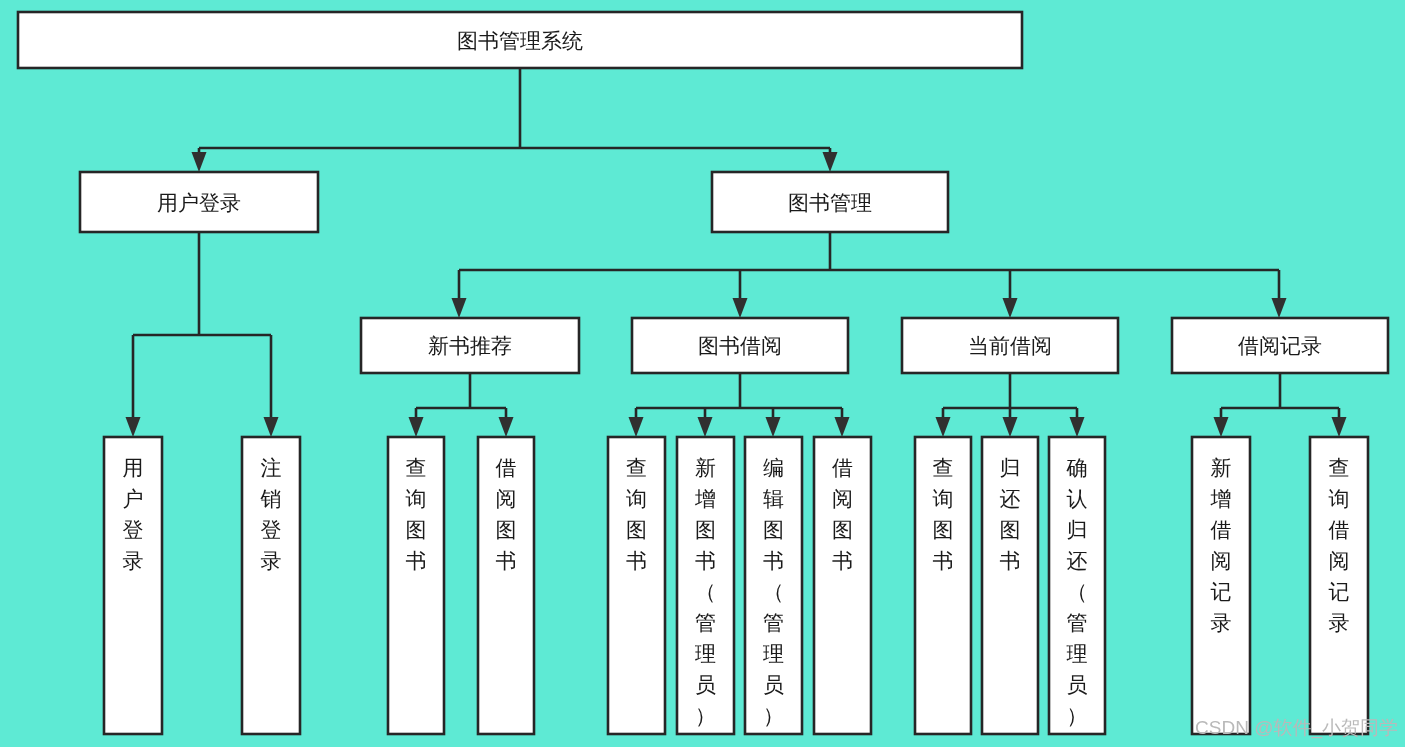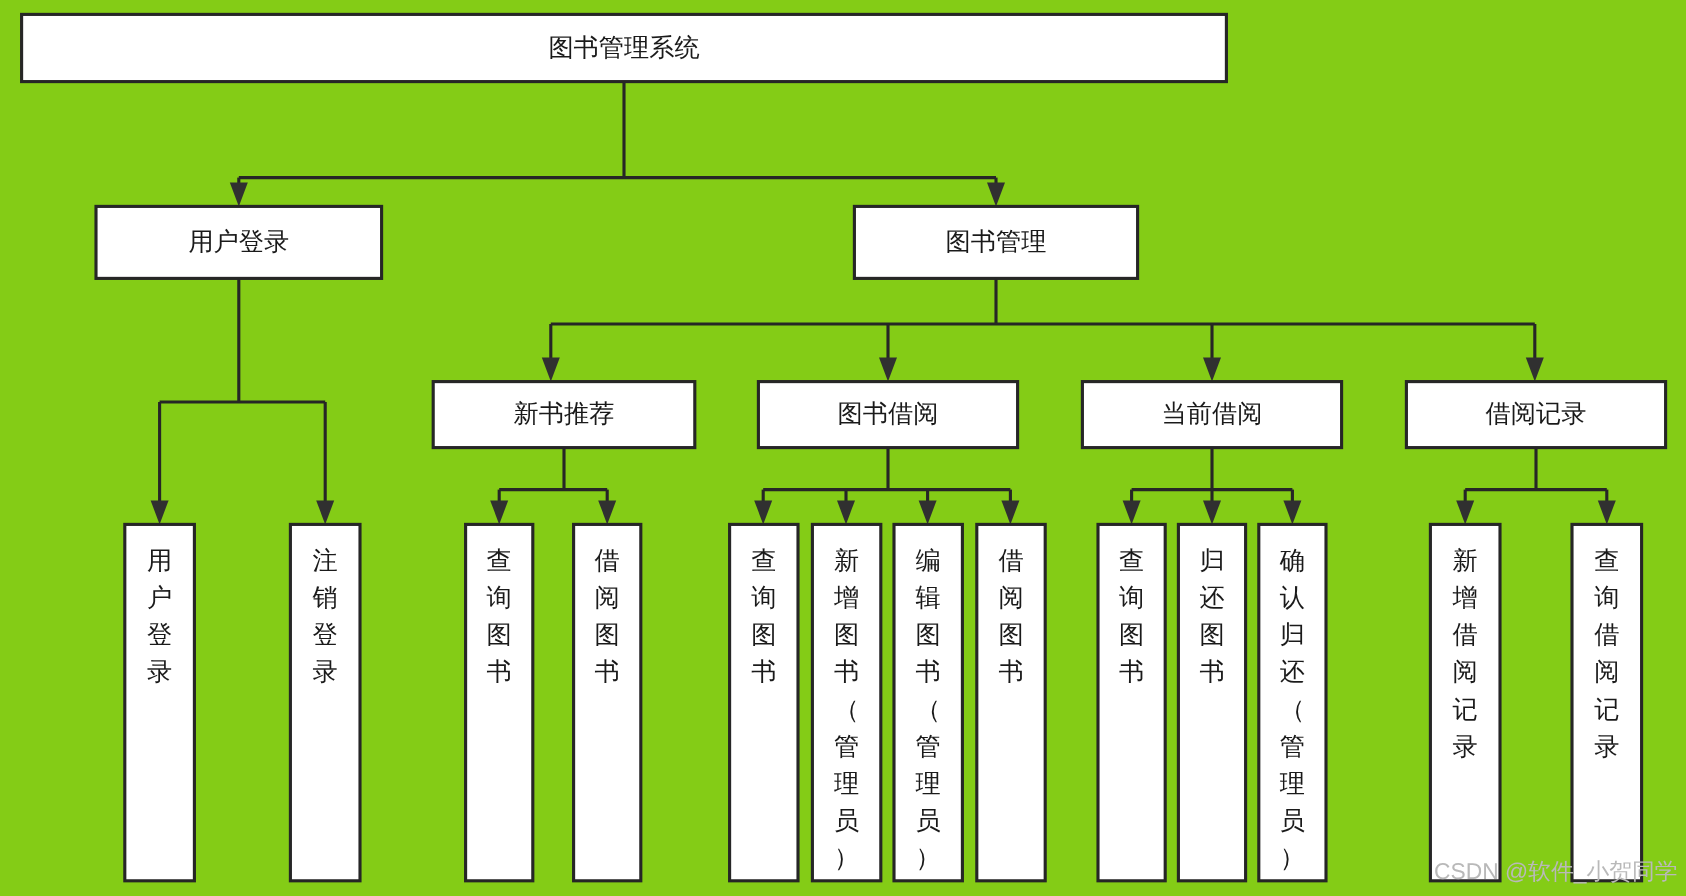--- a/index.html
+++ b/index.html
@@ -8,21 +8,21 @@
     padding: 0;
     background: #ffffff;
   }
   body {
     font-family: "Liberation Sans", "DejaVu Sans", sans-serif;
   }
   #diagram-root {
     position: relative;
     width: 1405px;
     height: 747px;
-    background: #84cc16;
+    background: #5eead4;
     overflow: hidden;
   }
   svg.diagram-canvas {
     position: absolute;
     left: 0;
     top: 0;
     width: 1405px;
     height: 747px;
     display: block;
   }

